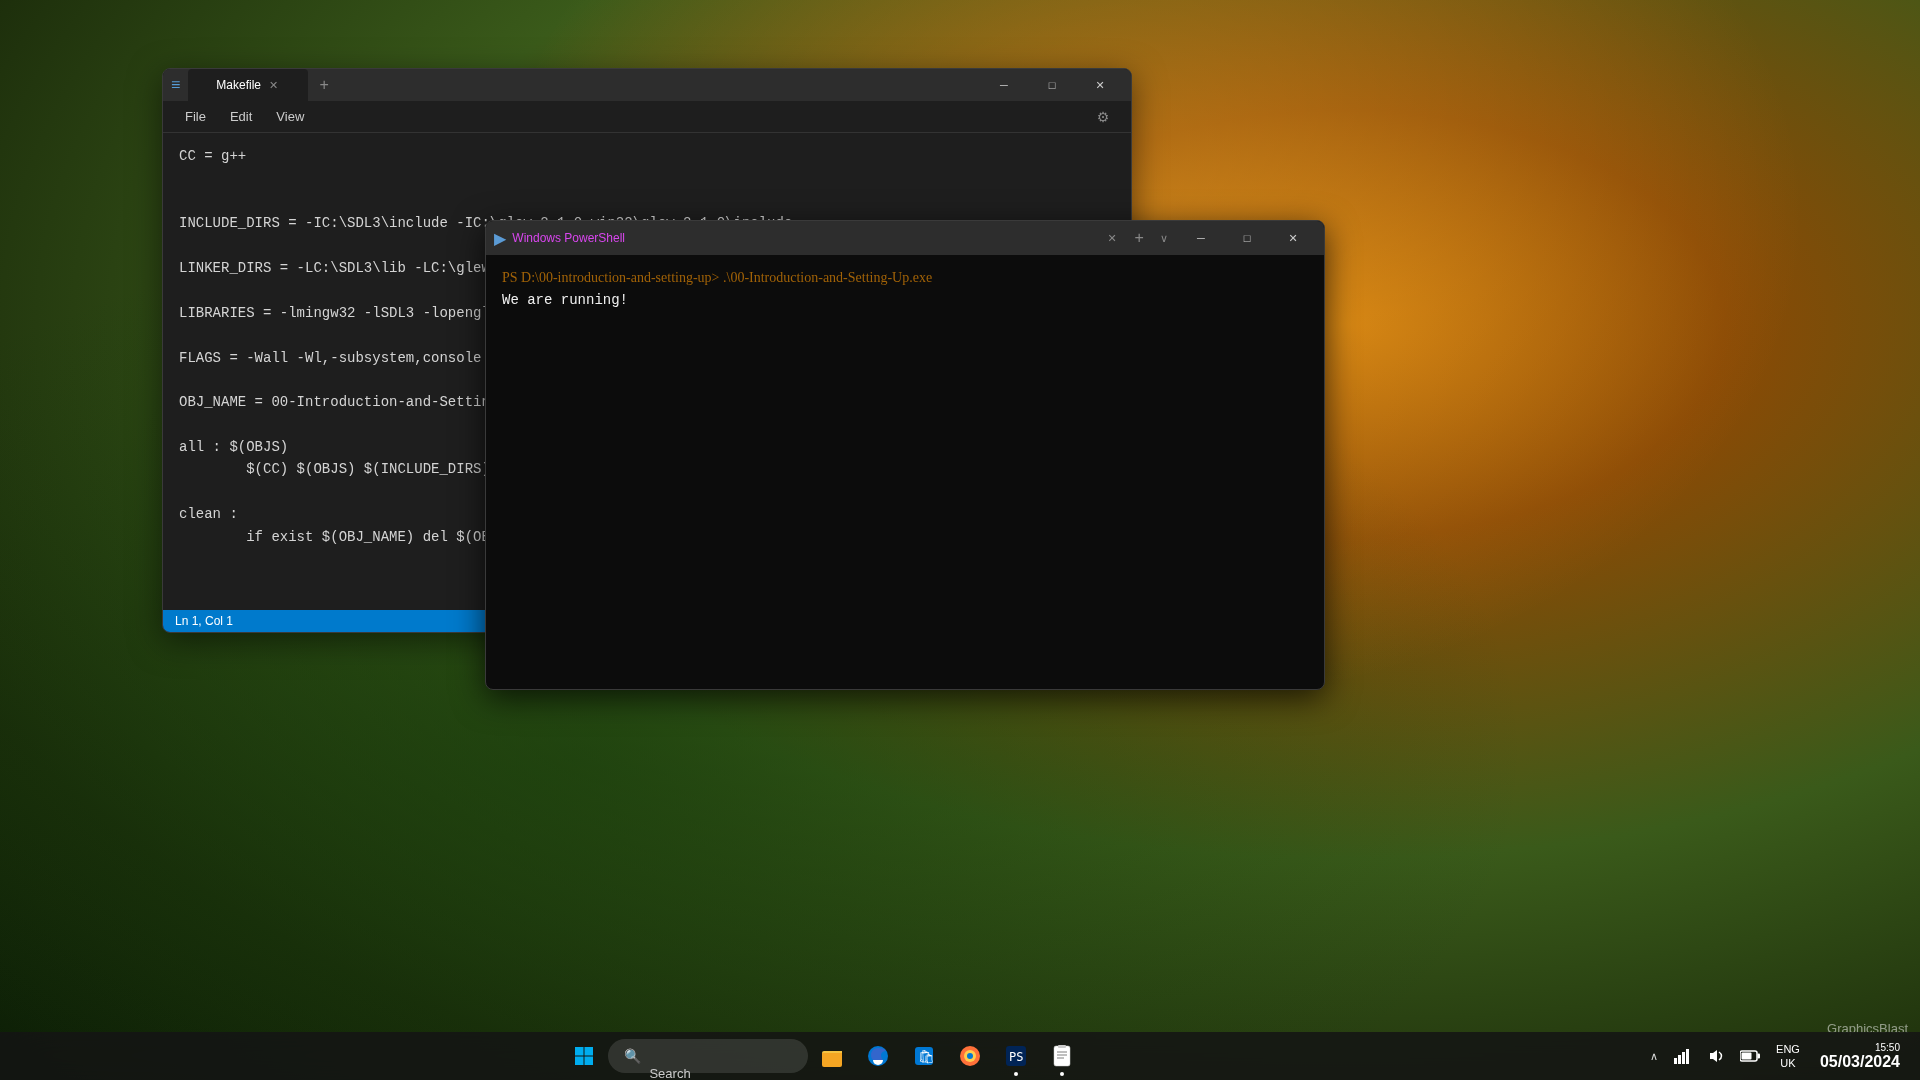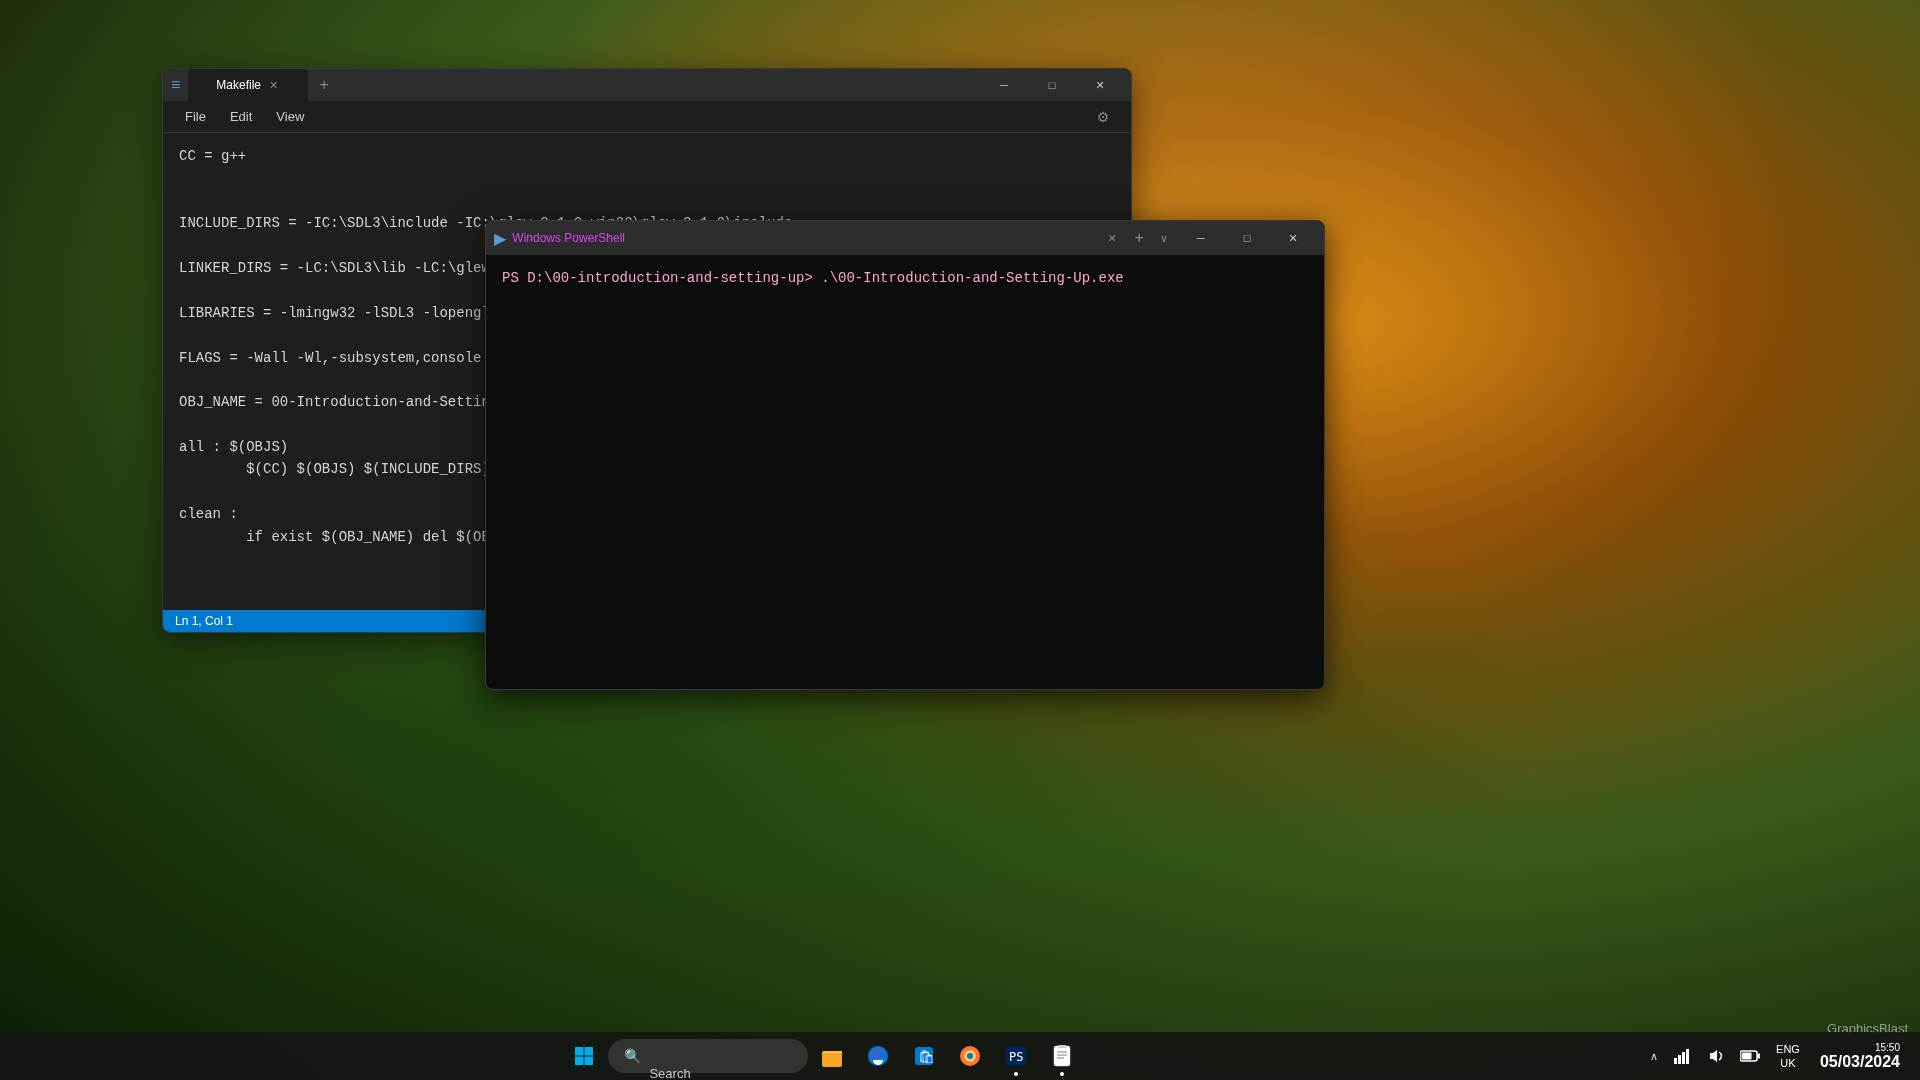--- a/index.html
+++ b/index.html
@@ -336,21 +336,21 @@
     .ps-content {
       padding: 12px 16px;
       font-family: 'Consolas', 'Courier New', monospace;
       font-size: 14px;
       color: #f0f0f0;
       line-height: 1.6;
       height: calc(100% - 34px);
       overflow: hidden;
     }
 
-    .ps-prompt { color: #f9a8d4; }
+    .ps-prompt { color: #a16207; font-family: Liberation Serif, serif; }
     .ps-output { color: #f0f0f0; }
     .ps-cursor {
       display: inline-block;
       width: 8px;
       height: 14px;
       background: #f0f0f0;
       vertical-align: text-bottom;
       animation: blink 1s step-end infinite;
     }
     @keyframes blink { 50% { opacity: 0; } }
@@ -439,20 +439,21 @@
       <span class="ps-tab-add">+</span>
       <span class="ps-tab-dropdown">∨</span>
       <div class="ps-win-controls">
         <div class="ps-win-btn">─</div>
         <div class="ps-win-btn">□</div>
         <div class="ps-win-btn close">✕</div>
       </div>
     </div>
     <div class="ps-content">
       <div class="ps-prompt">PS D:\00-introduction-and-setting-up&gt; .\00-Introduction-and-Setting-Up.exe</div>
+      <div class="ps-output">We are running!</div>
     </div>
   </div>
 
   <div class="watermark">GraphicsBlast</div>
 
   <div class="taskbar">
 
     <div style="display:flex;align-items:center;justify-content:center;flex:1;gap:2px;">
       <div class="app-icon start-btn">
         <svg width="20" height="20" viewBox="0 0 20 20">

